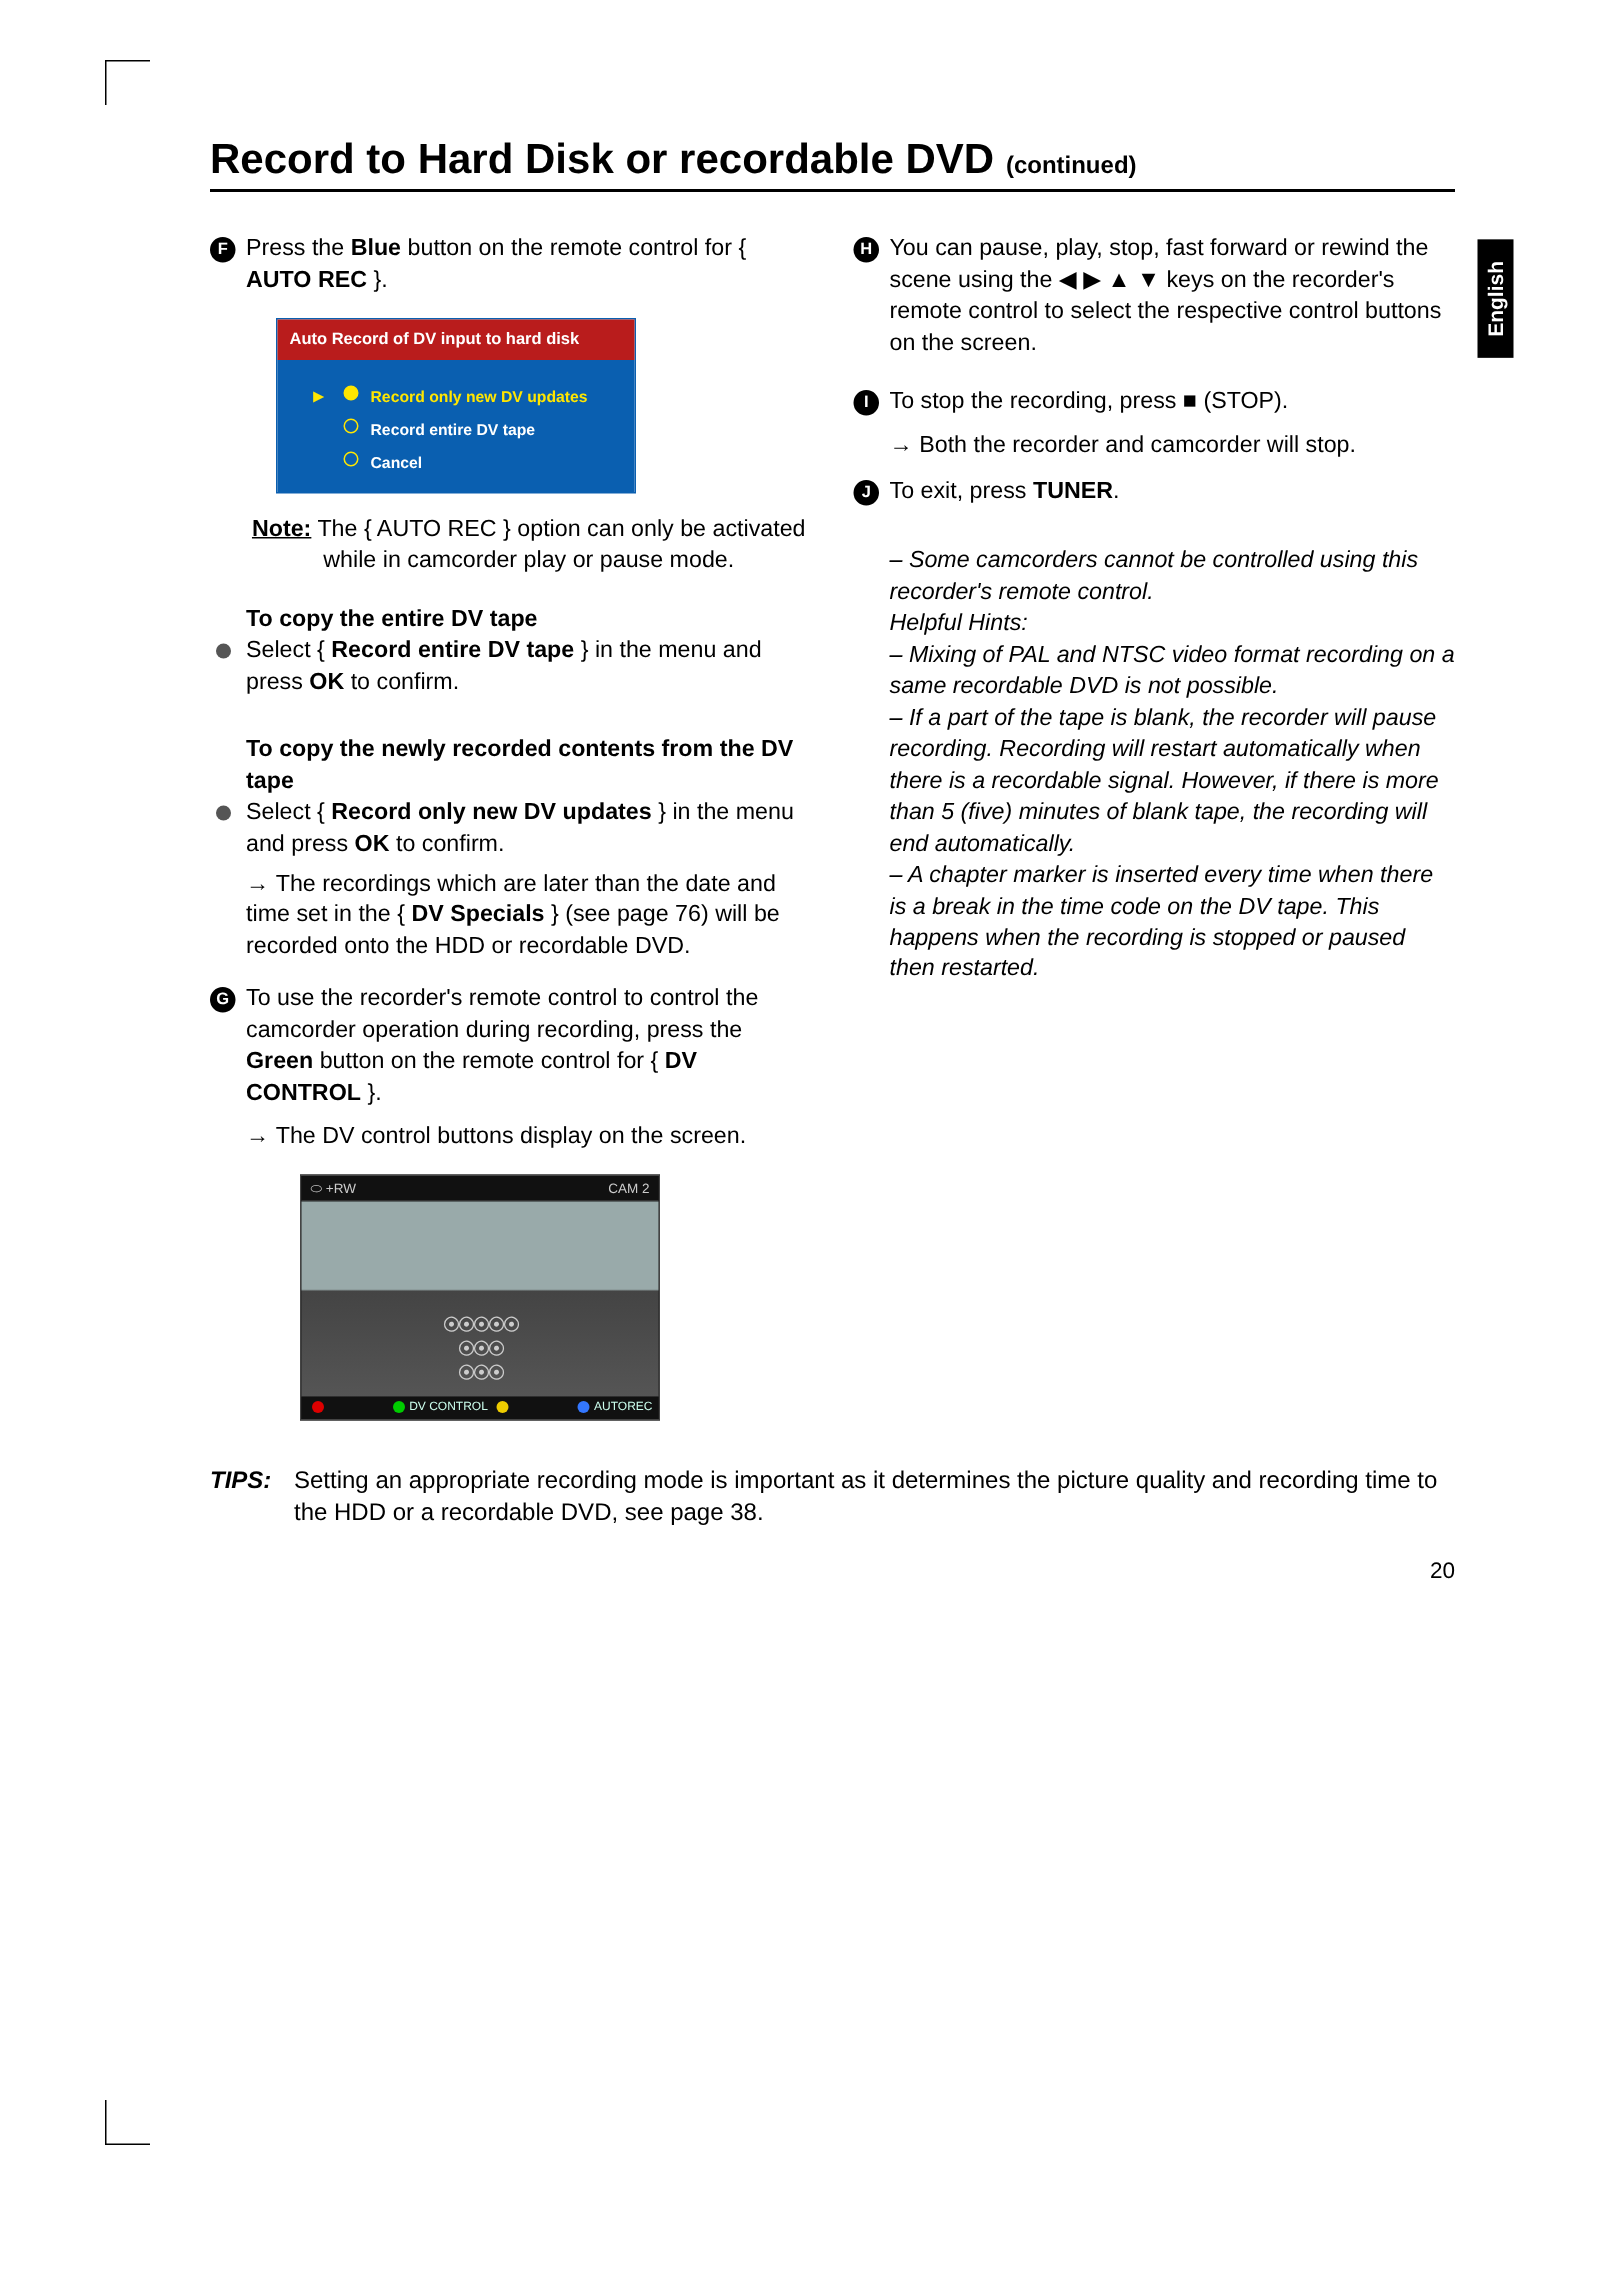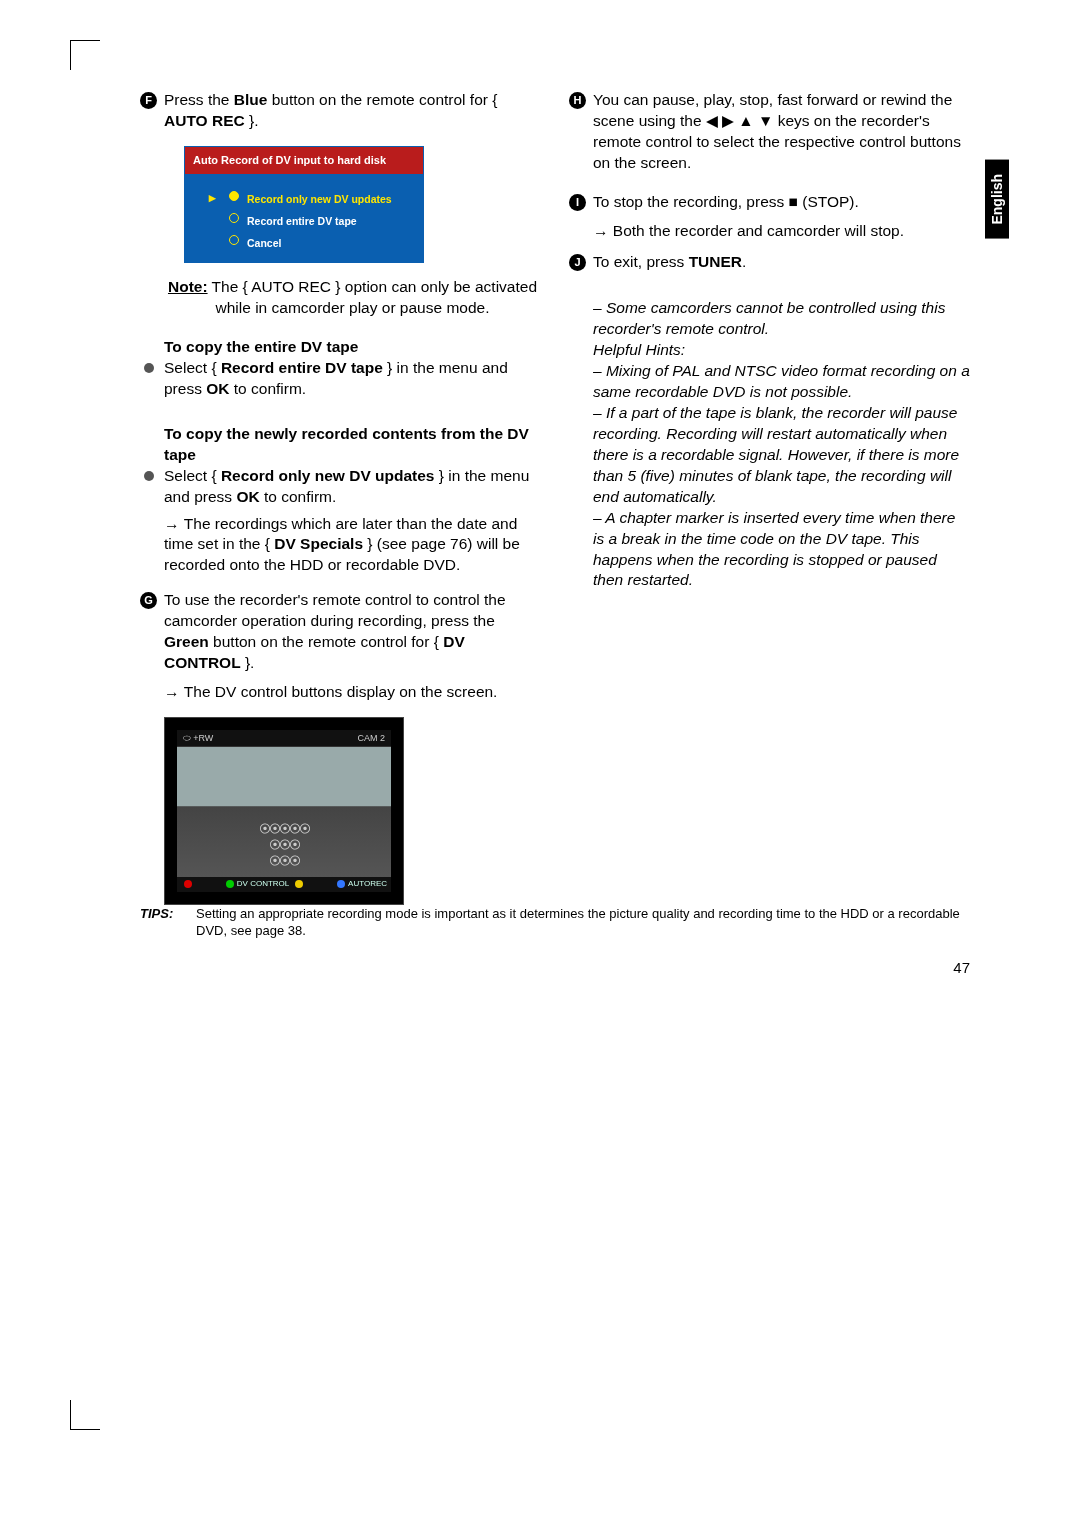--- a/index.html
+++ b/index.html
@@ -84,55 +84,60 @@
     border-radius:50%;
     display:inline-block;
   }
   .menu-opt.sel .ring { background:#ffe600; }
   .menu-opt.sel { color:#ffe600; }
   .menu-opt .ptr {
     position:absolute; left:-38px; top:1px;
     color:#ffe600; font-size:13px; font-weight:bold;
   }
   .screen-fig {
-    margin: 14px 0 0 24px;
+    margin: 14px 0 0 60px;
     width: 240px;
     background:#000;
     border:1px solid #444;
-    padding:12px;
+    padding:0;
   }
   .sf-top { background:#111; color:#ccc; font-size:9px; display:flex; justify-content:space-between; padding:2px 6px; border-bottom:1px solid #333; }
   .sf-view { height:130px; background:linear-gradient(#9aa 0%, #9aa 45%, #444 46%, #555 100%); position:relative; }
   .sf-ov { position:absolute; bottom:40px; left:0; right:0; text-align:center; color:#ccc; font-size:12px; letter-spacing:-2px; }
   .sf-ov2 { position:absolute; bottom:24px; left:0; right:0; text-align:center; color:#ccc; font-size:12px; letter-spacing:-2px; }
   .sf-ov3 { position:absolute; bottom:8px; left:0; right:0; text-align:center; color:#ccc; font-size:12px; letter-spacing:-2px; }
   .sf-bot { background:#111; color:#cfe; font-size:8px; display:flex; align-items:center; padding:2px 4px; }
   .dot { width:8px;height:8px;border-radius:50%;display:inline-block;margin:0 3px; }
   .dr{background:#d00}.dg{background:#0c0}.dy{background:#ec0}.db{background:#37f}
   .tips {
-    font-size: 13px;
+    margin-top: 30px;
+    font-size: 16px;
     line-height: 1.35;
     display: flex;
   }
   .tips .lbl { font-style: italic; font-weight: bold; width: 56px; flex-shrink:0; }
   .pgnum { position:absolute; right:0; bottom:-36px; font-size:15px; }
   .crop-tl { position:absolute; left:70px; top:40px; width:30px; height:30px; border-left:1px solid #000; border-top:1.5px solid #000; }
   .crop-bl { position:absolute; left:70px; top:1400px; width:30px; height:30px; border-left:1px solid #000; border-bottom:1.5px solid #000; }
   .sym { font-family: Arial, sans-serif; }
 </style>
 </head>
 <body>
 
 <div class="crop-tl"></div>
 <div class="crop-bl"></div>
 
 <div class="page">
 
   <div class="lang-tab">English</div>
 
+  <div class="title">
+    <span>Record to Hard Disk or recordable DVD</span>
+    <span class="cont">(continued)</span>
+  </div>
 
   <div class="cols">
 
     <div class="col">
 
       <div class="step">
         <span class="num">F</span>
         <span>Press the </span><span class="bold">Blue</span><span> button on the remote control for { </span><span class="bold">AUTO REC</span><span> }.</span>
       </div>
 
@@ -239,15 +244,15 @@
       <div class="ital" style="padding-left:24px">–  A chapter marker is inserted every time when there is a break in the time code on the DV tape. This happens when the recording is stopped or paused then restarted.</div>
 
     </div>
   </div>
 
   <div class="tips">
     <div class="lbl">TIPS:</div>
     <div>Setting an appropriate recording mode is important as it determines the picture quality and recording time to the HDD or a recordable DVD, see page 38.</div>
   </div>
 
-  <div class="pgnum">47</div>
+  <div class="pgnum">20</div>
 
 </div>
 
 </body></html>

